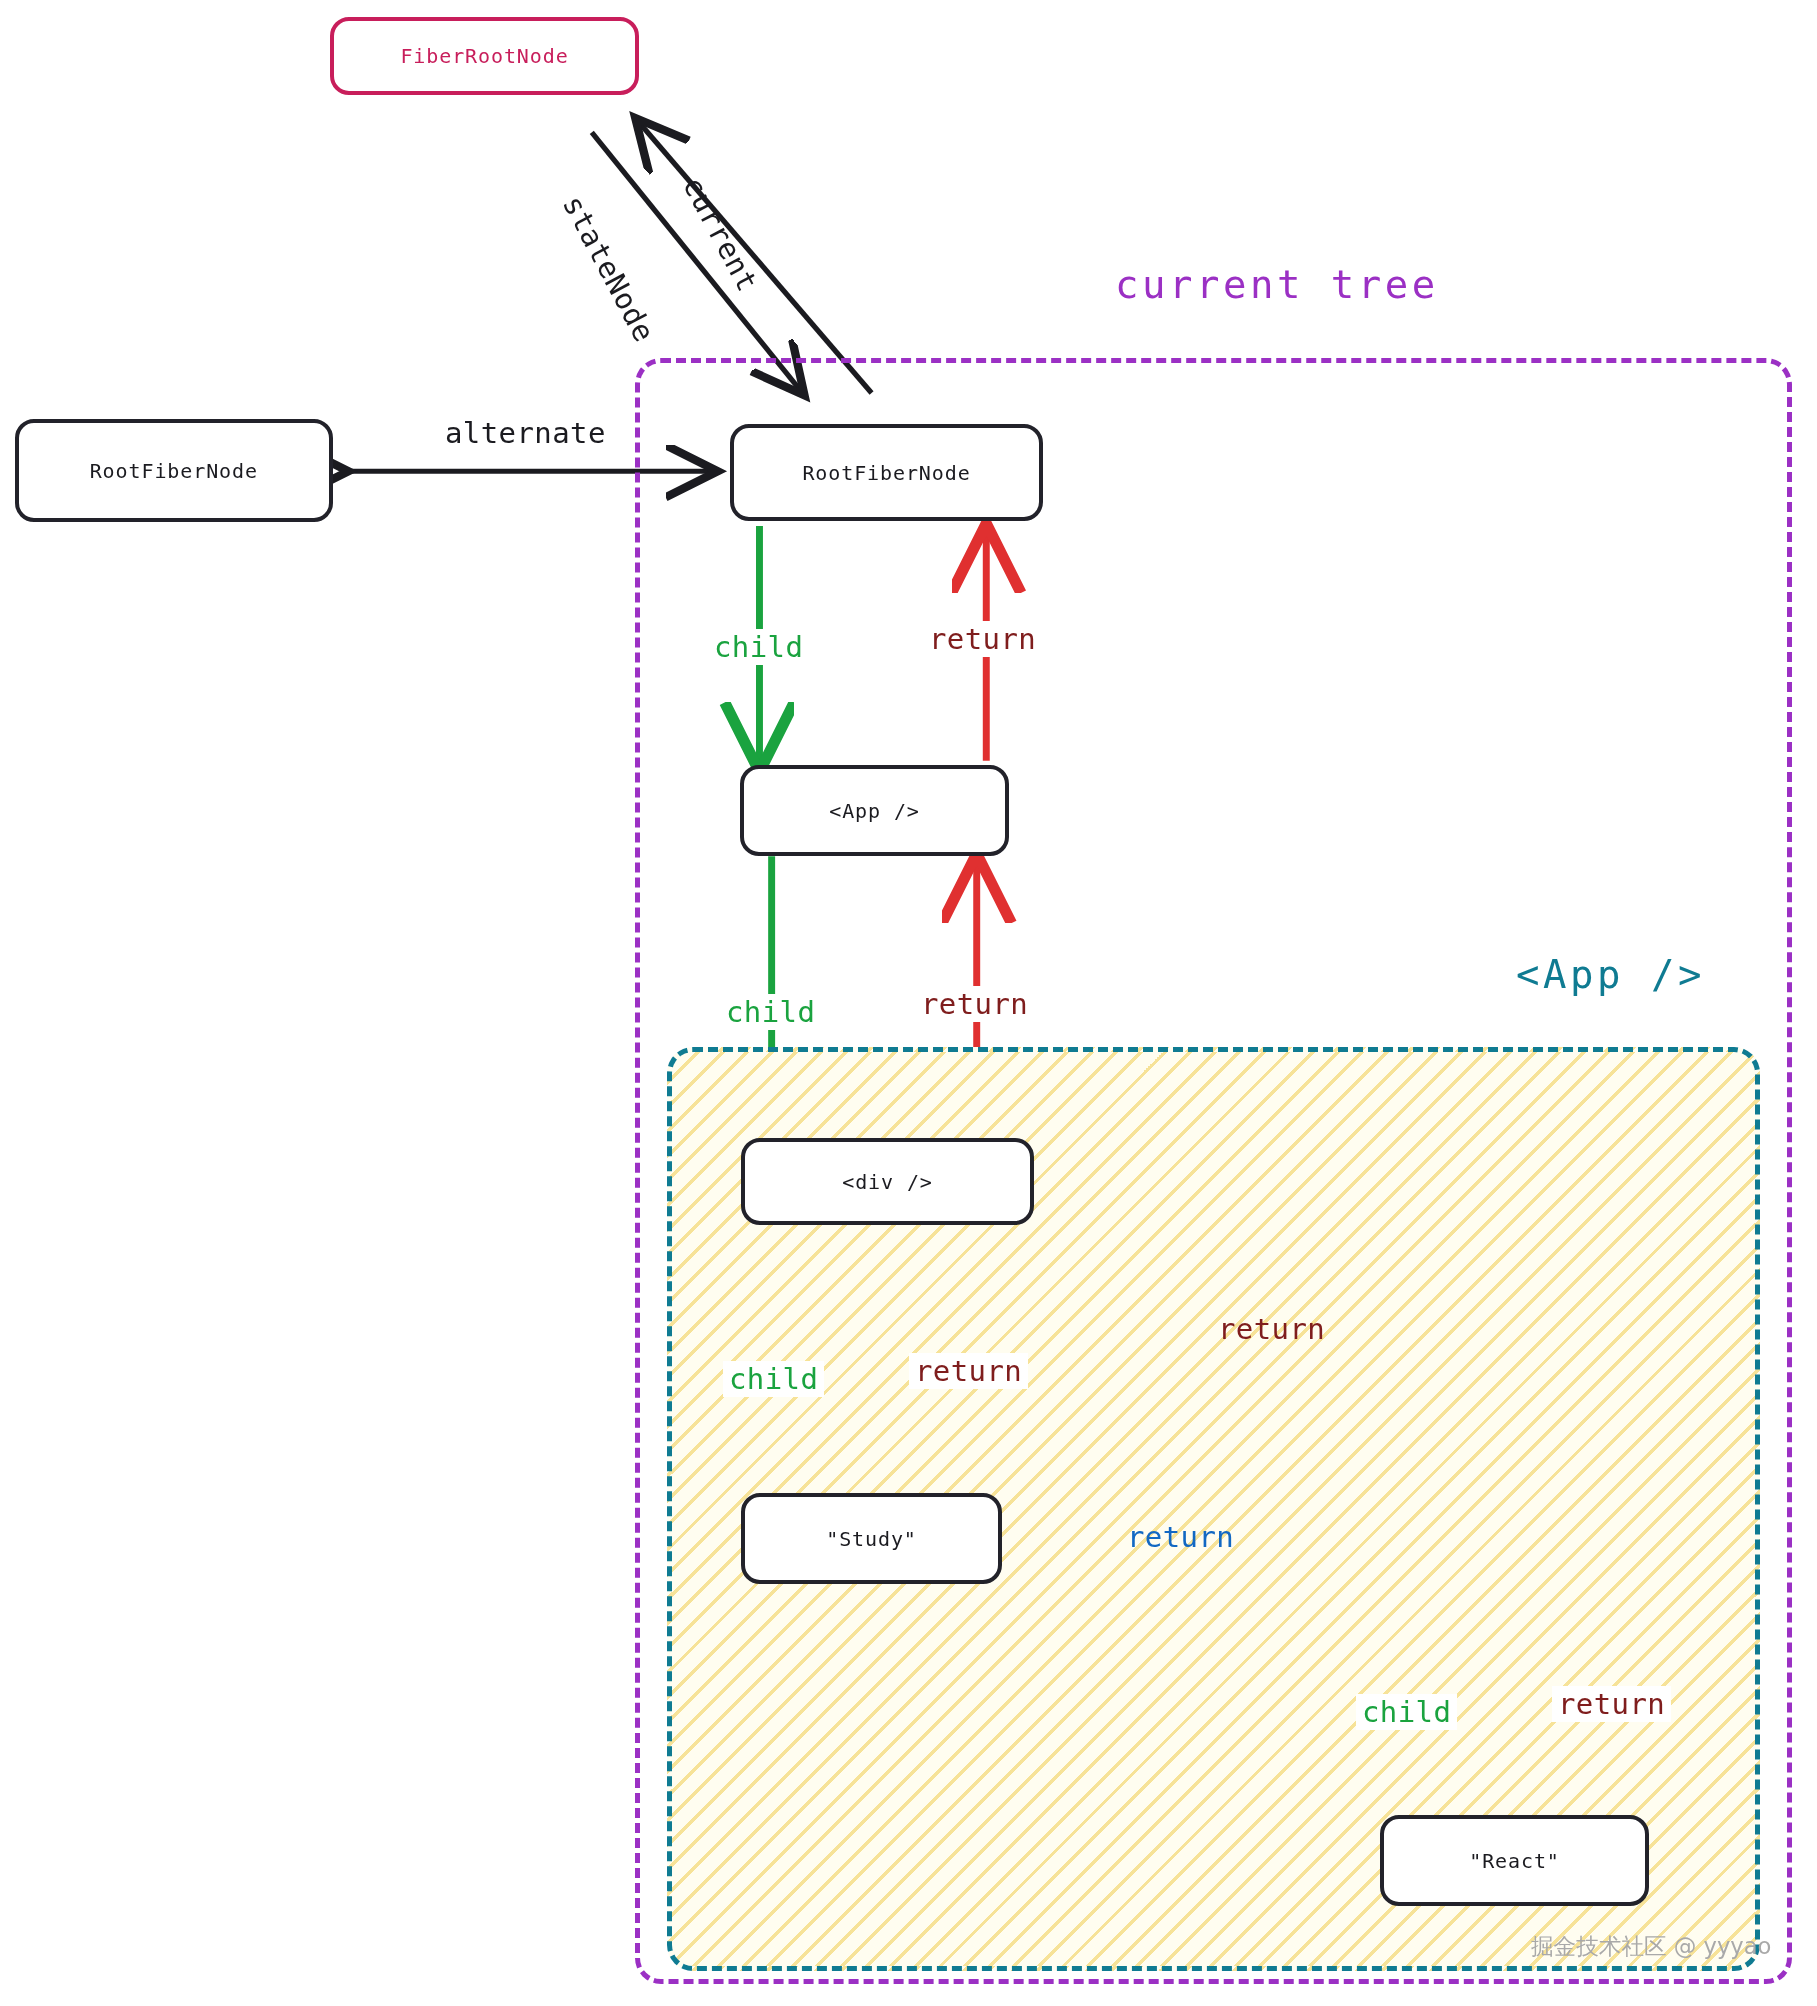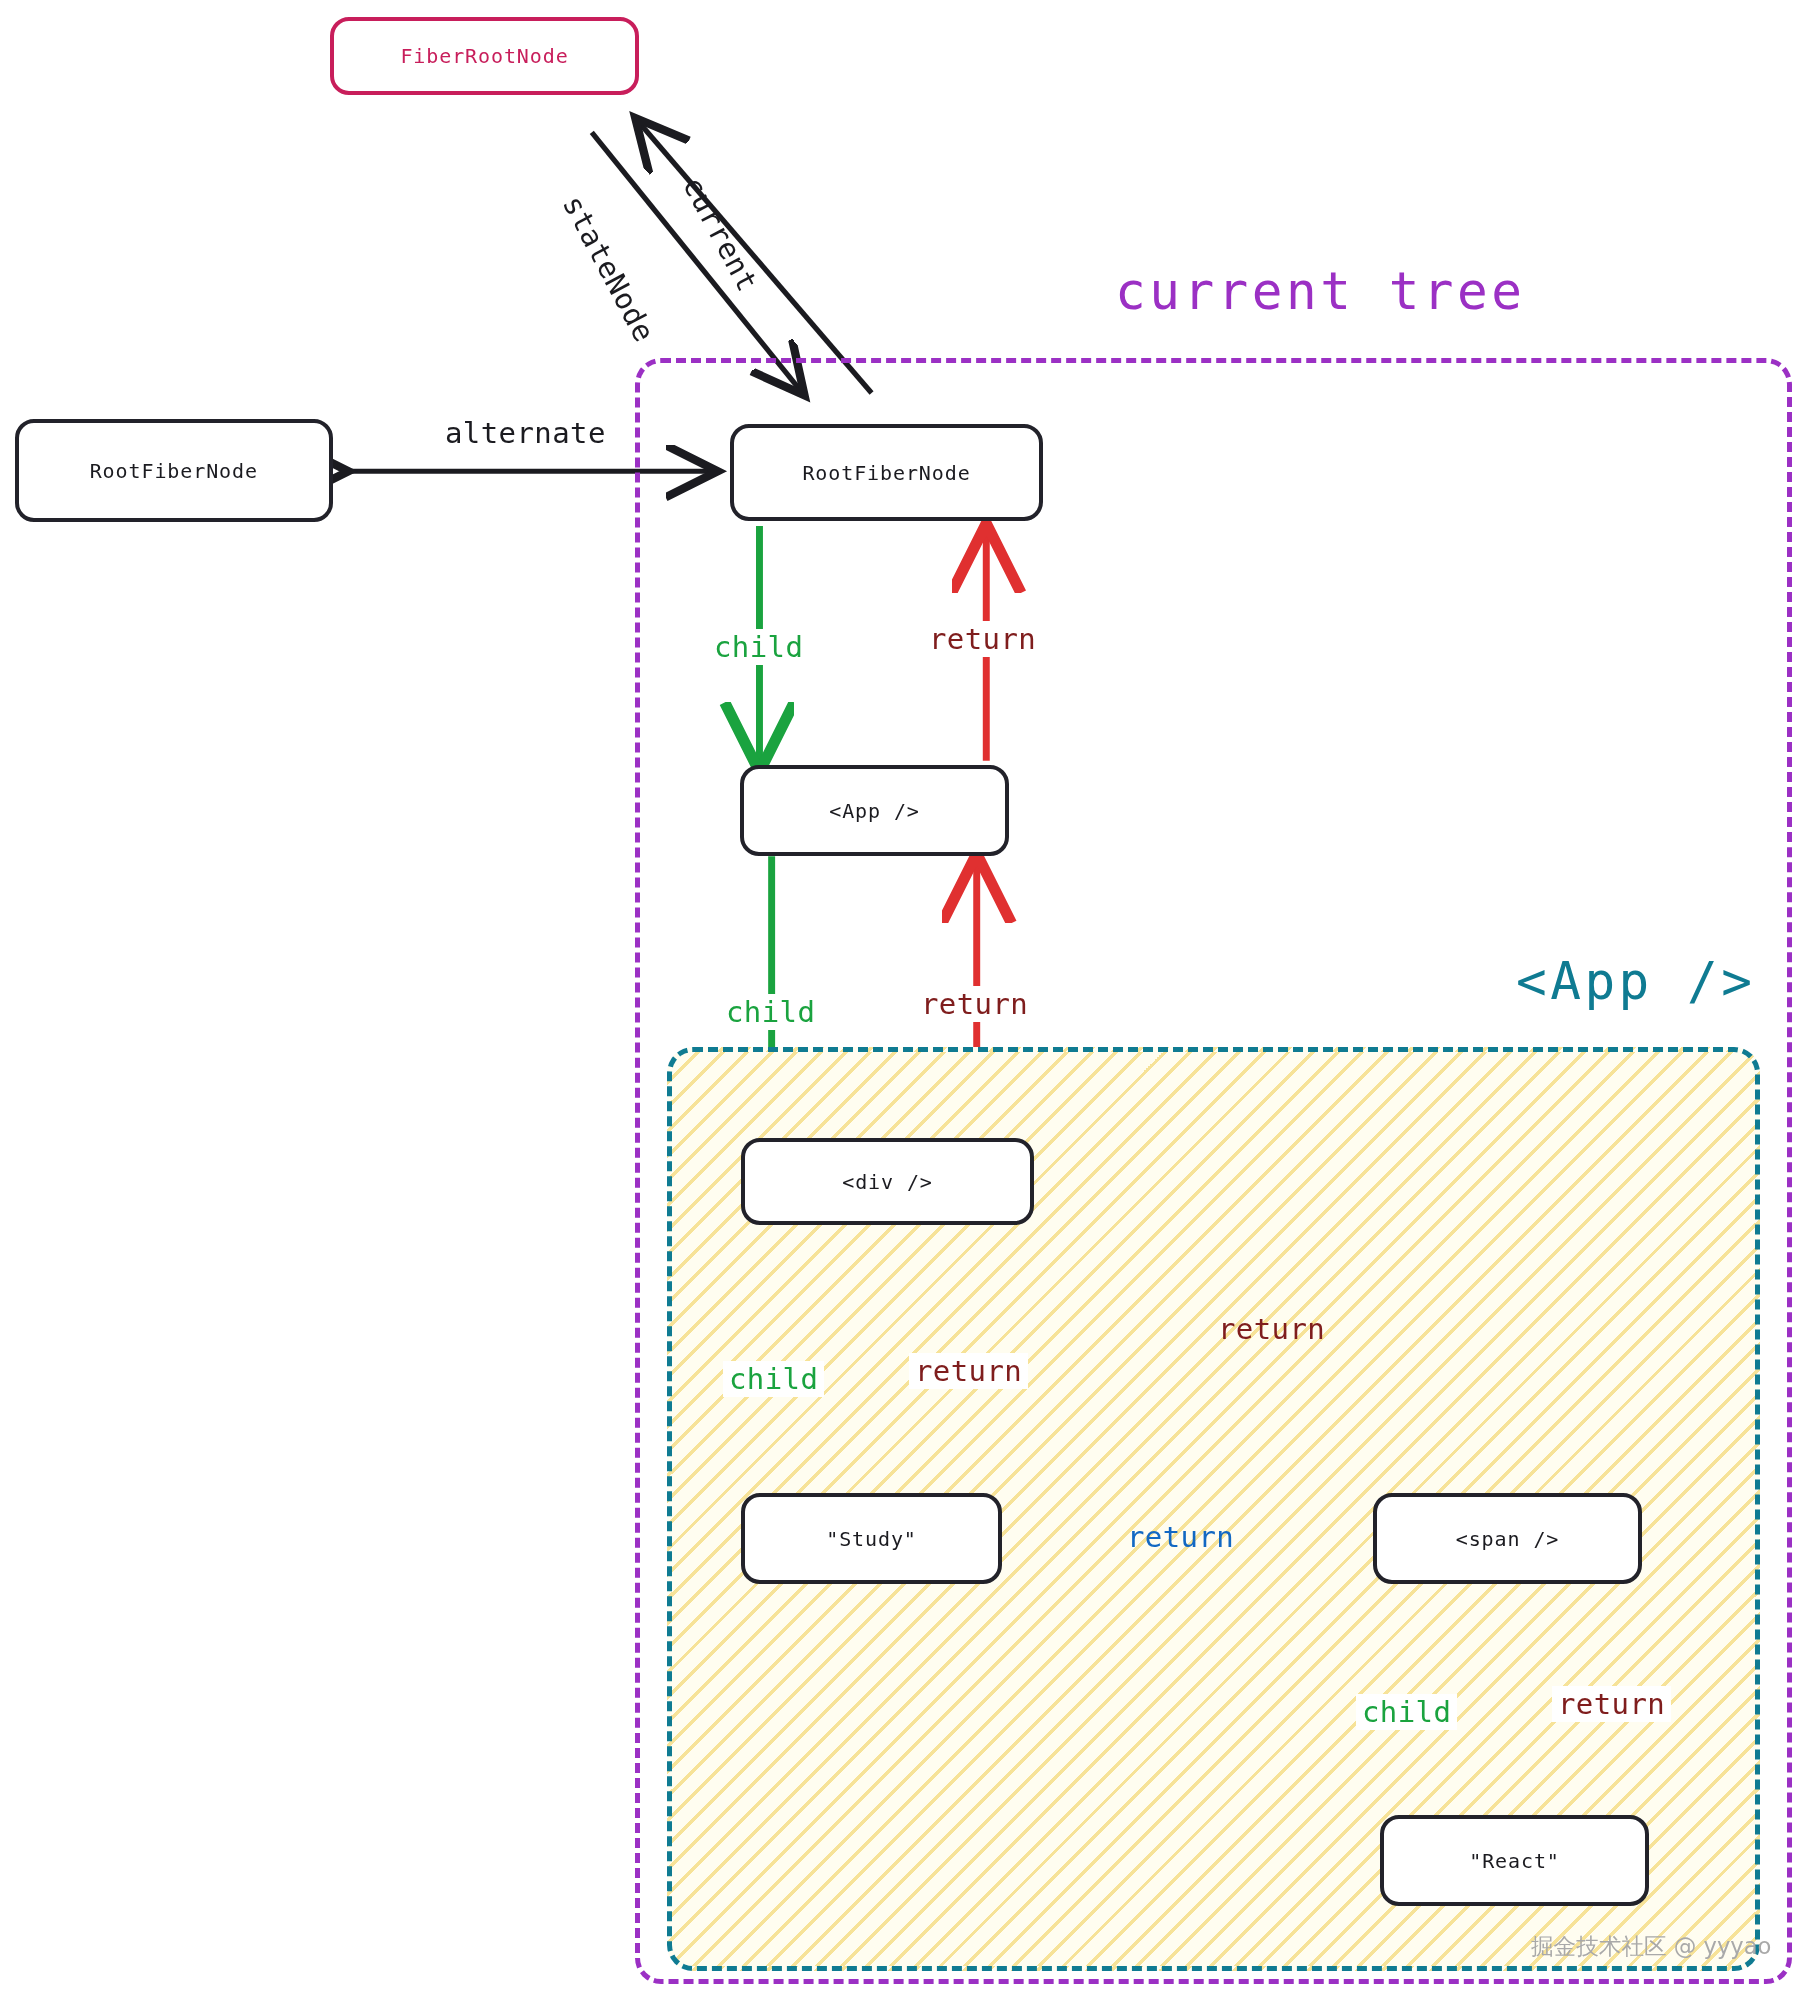--- a/index.html
+++ b/index.html
@@ -40,21 +40,21 @@
     letter-spacing: 0.9px;
     z-index: 5;
   }
   .node-box.root-fiber {
     border-color: #c81e5b;
     color: #c81e5b;
   }
   .region-label {
     position: absolute;
     font-family: "DejaVu Sans Mono", monospace;
-    font-size: 51px;
+    font-size: 39px;
     letter-spacing: 3.5px;
     z-index: 6;
     white-space: nowrap;
   }
   .region-label.current-tree { color: #9b30c4; }
   .region-label.app-region   { color: #0f7b92; }
 
   .edge-label {
     position: absolute;
     font-family: "DejaVu Sans Mono", monospace;
@@ -208,23 +208,20 @@
   </div>
 
   <div class="node-box" style="left:741px; top:1138px; width:293px; height:87px;">
     <span>&lt;div /&gt;</span>
   </div>
 
   <div class="node-box" style="left:741px; top:1493px; width:261px; height:91px;">
     <span>"Study"</span>
   </div>
 
-  <div class="node-box" style="left:1373px; top:1493px; width:269px; height:91px;">
-    <span>&lt;span /&gt;</span>
-  </div>
 
   <div class="node-box" style="left:1380px; top:1815px; width:269px; height:91px;">
     <span>"React"</span>
   </div>
 
   <div class="region-label current-tree" style="left:1115px; top:262px;">current tree</div>
 
   <div class="region-label app-region" style="left:1516px; top:952px;">&lt;App /&gt;</div>
 
   <div class="edge-label plain rot-state" style="left:584px; top:184px;">stateNode</div>

